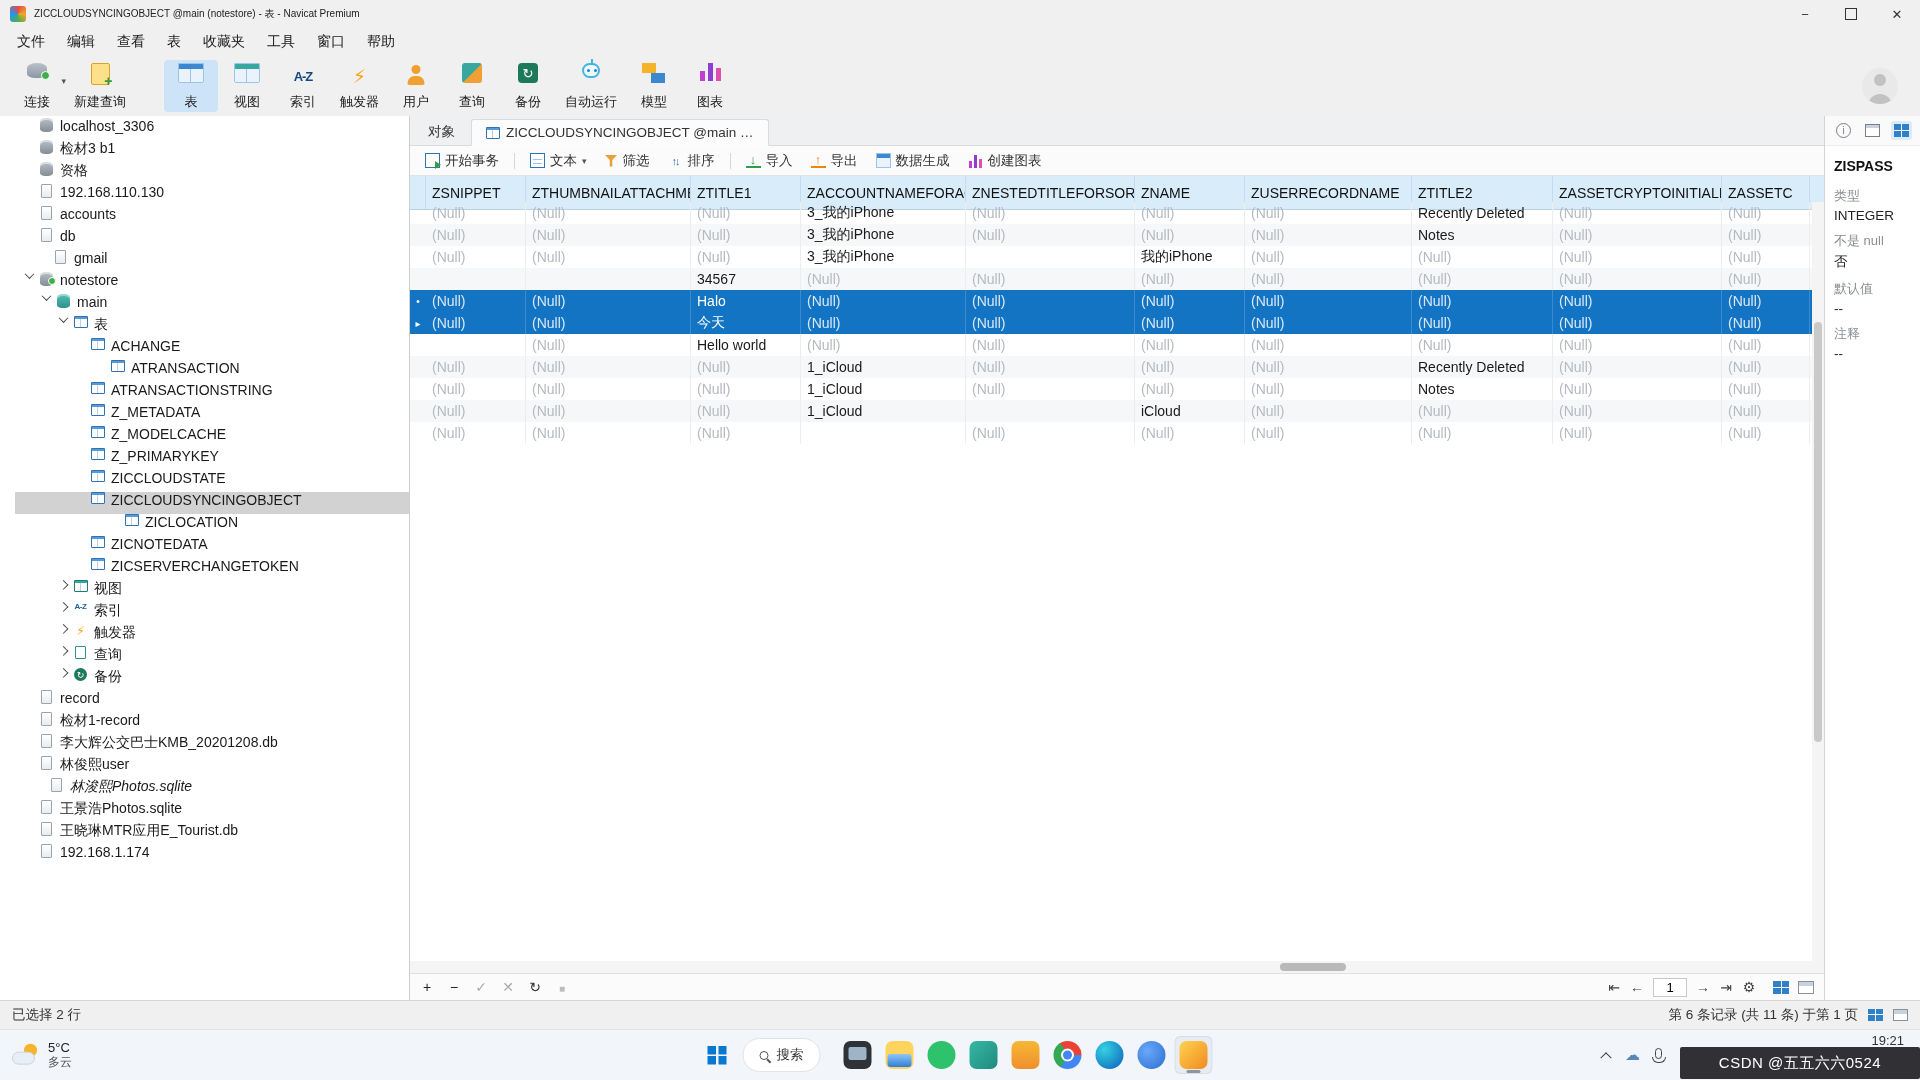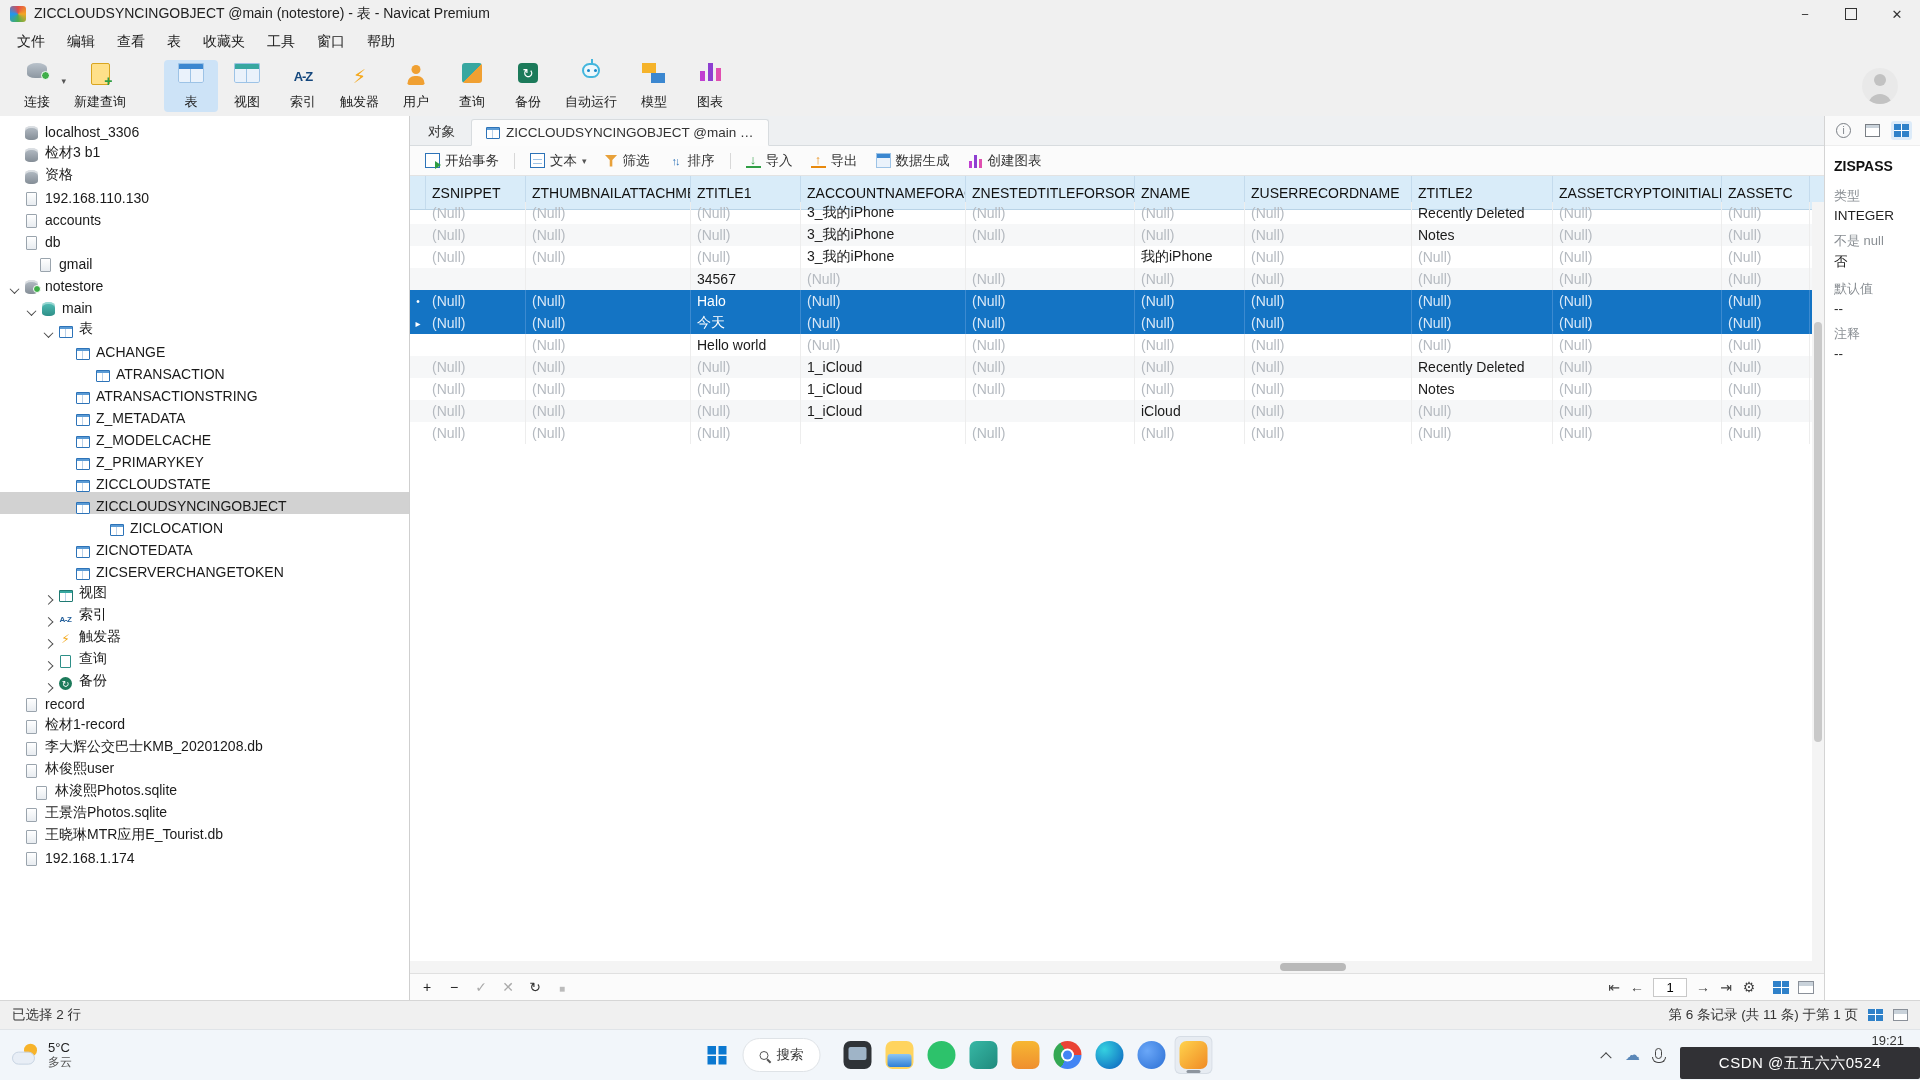--- a/index.html
+++ b/index.html
@@ -3,21 +3,21 @@
 <meta charset="utf-8">
 <style>
 *{box-sizing:border-box;margin:0;padding:0;}
 html,body{width:1920px;height:1080px;overflow:hidden;}
 body{font-family:"Liberation Sans","DejaVu Sans",sans-serif;font-size:14px;color:#1a1a1a;background:#f0f0f0;-webkit-font-smoothing:antialiased;}
 .window{width:1920px;height:1080px;display:flex;flex-direction:column;overflow:hidden;}
 
 
 .titlebar{height:28px;display:flex;align-items:center;gap:8px;padding-left:10px;background:#f0f0f0;flex:none;}
 .app-icon{width:16px;height:16px;border-radius:3px;background:conic-gradient(#e24a4a,#f5a623,#4caf50,#2196f3,#e24a4a);flex:none;}
-.title-text{font-size:14px;color:#222;white-space:nowrap;}
+.title-text{font-size:10px;color:#222;white-space:nowrap;}
 .win-controls{margin-left:auto;display:flex;height:100%;}
 .win-btn{width:46px;display:flex;align-items:center;justify-content:center;color:#333;font-size:13px;}
 .wb-min::before{content:'−';}
 .wb-max::before{content:'';width:10px;height:10px;border:1.2px solid #333;display:block;}
 .wb-close::before{content:'✕';}
 
 
 .menubar{height:28px;display:flex;align-items:center;padding-left:6px;background:#f0f0f0;flex:none;}
 .menu-item{padding:4px 11px;font-size:14px;color:#1a1a1a;}
 
@@ -47,21 +47,21 @@
 .tbi-automation::after{content:'';position:absolute;top:-6px;left:50%;width:1.5px;height:5px;background:#43b6dd;}
 .tbi-model{width:24px;height:20px;background-image:linear-gradient(#f5b32a,#f5b32a),linear-gradient(#3b87d0,#3b87d0);background-size:14px 10px,14px 10px;background-position:0 0,9px 10px;background-repeat:no-repeat;}
 .tbi-chart{width:21px;height:18px;background-image:linear-gradient(#c13fd1,#c13fd1),linear-gradient(#8e3fd1,#8e3fd1),linear-gradient(#e04fb0,#e04fb0);background-size:5px 10px,5px 18px,5px 13px;background-position:0 100%,8px 100%,16px 100%;background-repeat:no-repeat;}
 .avatar{margin-left:auto;margin-right:12px;align-self:center;width:36px;height:36px;border-radius:50%;background:#e9e9e9;position:relative;overflow:hidden;flex:none;}
 .avatar::before{content:'';position:absolute;top:6px;left:50%;transform:translateX(-50%);width:12px;height:12px;border-radius:50%;background:#c2c2c2;}
 .avatar::after{content:'';position:absolute;bottom:-2px;left:50%;transform:translateX(-50%);width:24px;height:12px;border-radius:12px 12px 0 0;background:#c2c2c2;}
 
 
 .body{flex:1;display:flex;min-height:0;background:#fff;}
 .sidebar{width:410px;flex:none;border-right:1px solid #cfcfcf;overflow:hidden;padding-top:2px;background:#fff;}
-.tree-item{height:22px;display:flex;align-items:flex-end;font-size:14px;white-space:nowrap;}
+.tree-item{height:22px;display:flex;align-items:flex-start;font-size:14px;white-space:nowrap;margin-left:15px;}
 .tree-item.selected{background:#d2d2d2;}
 .tw-arrow{width:16px;flex:none;display:flex;align-items:center;justify-content:center;}
 .chev{display:inline-block;width:7px;height:7px;border-right:1.6px solid #4a4a4a;border-bottom:1.6px solid #4a4a4a;}
 .chev.down{transform:rotate(45deg) translate(-1px,-1px);}
 .chev.right{transform:rotate(-45deg) translate(-1px,1px);}
 .tw-icon{width:19px;flex:none;display:flex;align-items:center;justify-content:center;position:relative;}
 .tw-label{margin-left:4px;}
 .ti-conn,.ti-conn-open{width:13px;height:14px;background:linear-gradient(180deg,#b7bfc7,#848d96);border-radius:6px 6px 5px 5px/4px 4px 3px 3px;box-shadow:inset 0 2px 0 rgba(255,255,255,.5);}
 .ti-conn-open::after{content:'';position:absolute;right:0;bottom:1px;width:6px;height:6px;border-radius:50%;background:#3fae49;border:1px solid #fff;}
 .ti-db{width:13px;height:14px;background:linear-gradient(180deg,#53c0b8,#2e8f88);border-radius:6px 6px 5px 5px/4px 4px 3px 3px;box-shadow:inset 0 2px 0 rgba(255,255,255,.4);}
@@ -493,21 +493,21 @@
             </span>
             <span class="tw-label">李大辉公交巴士KMB_20201208.db</span>
           </div>
           <div class="tree-item" style="padding-left: 6px;">
             <span class="tw-arrow"></span>
             <span class="tw-icon">
               <span class="ti-file"></span>
             </span>
             <span class="tw-label">林俊熙user</span>
           </div>
-          <div class="tree-item" style="padding-left: 16px;">
+          <div class="tree-item" style="padding-left: 16px; font-style: italic;">
             <span class="tw-arrow"></span>
             <span class="tw-icon">
               <span class="ti-file"></span>
             </span>
             <span class="tw-label">林浚熙Photos.sqlite</span>
           </div>
           <div class="tree-item" style="padding-left: 6px;">
             <span class="tw-arrow"></span>
             <span class="tw-icon">
               <span class="ti-file"></span>

